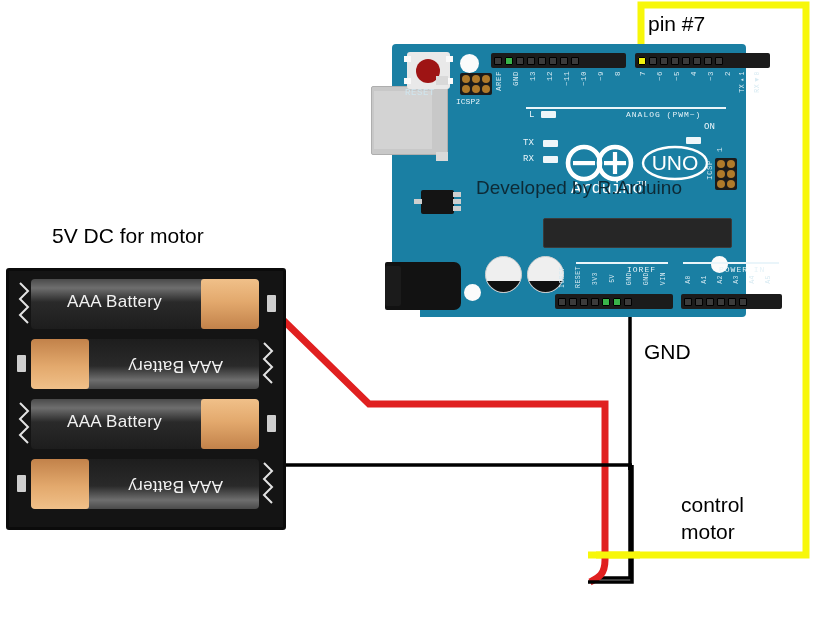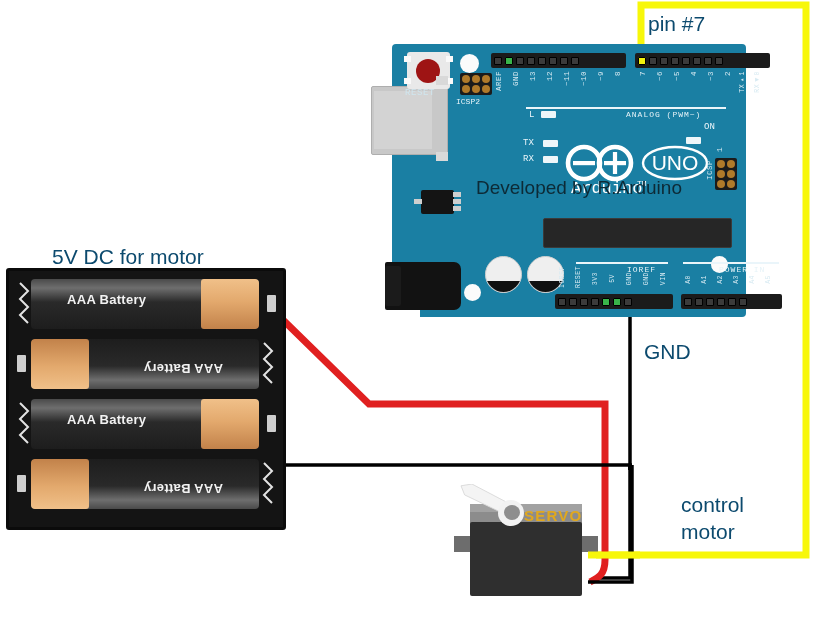--- a/index.html
+++ b/index.html
@@ -5,25 +5,25 @@
   html,body{margin:0;padding:0;background:#ffffff;}
   body{width:813px;height:627px;position:relative;overflow:hidden;
        font-family:"Liberation Sans",sans-serif;}
   .stage{position:absolute;left:0;top:0;width:813px;height:627px;}
 
   
   .wires{position:absolute;left:0;top:0;width:813px;height:627px;z-index:5;}
   .wires-top{position:absolute;left:0;top:0;width:813px;height:627px;z-index:22;}
 
   
-  .lbl{position:absolute;color:#0c4a6e;font-weight:400;white-space:pre;z-index:40;}
+  .lbl{position:absolute;color:#000000;font-weight:400;white-space:pre;z-index:40;}
   #lbl-pin7{left:648px;top:12px;font-size:21px;}
   #lbl-gnd{left:644px;top:340px;font-size:21px;}
   #lbl-ctrl{left:681px;top:492px;font-size:21px;line-height:1.28;}
-  #lbl-batt-title{left:52px;top:245px;font-size:21px;}
+  #lbl-batt-title{left:52px;top:224px;font-size:21px;}
 
   
   .board{position:absolute;left:371px;top:44px;width:375px;height:273px;z-index:10;}
   .pcb{position:absolute;left:21px;top:0;width:354px;height:273px;background:#1a7fa3;
        border-radius:4px 4px 4px 4px;}
   .pcb:after{content:"";position:absolute;left:0;top:218px;width:12px;height:55px;
        background:#ffffff;}
   .pcb-notch{position:absolute;left:21px;top:221px;width:28px;height:52px;background:#fff;}
 
   
@@ -86,21 +86,21 @@
   .devtxt{position:absolute;left:105px;top:133px;font-size:19px;color:#0d2a36;z-index:16;
        white-space:nowrap;}
 
   
   .bholder{position:absolute;left:6px;top:268px;width:274px;height:256px;background:#141414;
        border:3px solid #0b0b0b;border-radius:3px;z-index:10;}
   .bslot{position:absolute;left:8px;width:258px;height:54px;}
   .cell{position:absolute;left:14px;top:2px;width:228px;height:50px;border-radius:4px;
        background:linear-gradient(180deg,#4a4a4a 0%,#6e6e6e 18%,#2a2a2a 46%,#1d1d1d 100%);
        overflow:hidden;}
-  .cellTxt{position:absolute;left:36px;top:13px;font-size:13px;color:#f2f2f2;font-weight:bold;
+  .cellTxt{position:absolute;left:36px;top:13px;font-size:17px;color:#f2f2f2;font-weight:normal;
        letter-spacing:.3px;}
   .tip{position:absolute;right:0;top:0;width:58px;height:50px;border-radius:3px;
        background:linear-gradient(180deg,#f0c089 0%,#e3a96d 45%,#c2824a 100%);}
   .flip{transform:rotate(180deg);}
   .spring{position:absolute;width:14px;height:44px;z-index:12;}
   .contact{position:absolute;width:9px;height:17px;background:#cfcfcf;border-radius:1px;z-index:12;}
 
   
   .servo{position:absolute;left:462px;top:486px;width:130px;height:110px;z-index:20;}
   .servo-body{position:absolute;left:8px;top:36px;width:112px;height:74px;background:#2f2f2f;
@@ -351,33 +351,20 @@
         <div class="cellTxt">AAA Battery</div>
       </div>
       <div class="spring" style="left:244px;top:4px;">
         <svg width="14" height="44" viewBox="0 0 14 44">
             <polyline points="3,2 11,10 3,18 11,26 3,34 11,42" fill="none" stroke="#e3e3e3" stroke-width="2"></polyline>
           </svg>
       </div>
     </div>
   </div>
 
-  <div class="servo">
-    <svg class="horn" width="70" height="44" viewBox="0 0 70 44">
-      <polygon points="2,2 14,0 56,22 50,33 6,12" fill="#f4f4f4" stroke="#d8d8d8" stroke-width="1"></polygon>
-    </svg>
-    <div class="ear-l"></div>
-    <div class="ear-r"></div>
-    <div class="servo-top"></div>
-    <div class="servo-top3d"></div>
-    <div class="servo-body"></div>
-    <div class="hub"></div>
-    <div class="hub-in"></div>
-    <div class="servo-txt">SERVO</div>
-  </div>
 
   <svg class="wires-top" viewBox="0 0 813 627" width="813" height="627">
     <path d="M605,560 C605,575 598,578 590,582" fill="none" stroke="#e02020" stroke-width="7"></path>
     <path d="M632,465 L632,582 L588,582" fill="none" stroke="#000000" stroke-width="3.5"></path>
     <line x1="640" y1="555" x2="588" y2="555" stroke="#f7f70a" stroke-width="7"></line>
     <line x1="630" y1="465" x2="630" y2="470" stroke="#000000" stroke-width="4"></line>
   </svg>
 
 </div>
 

